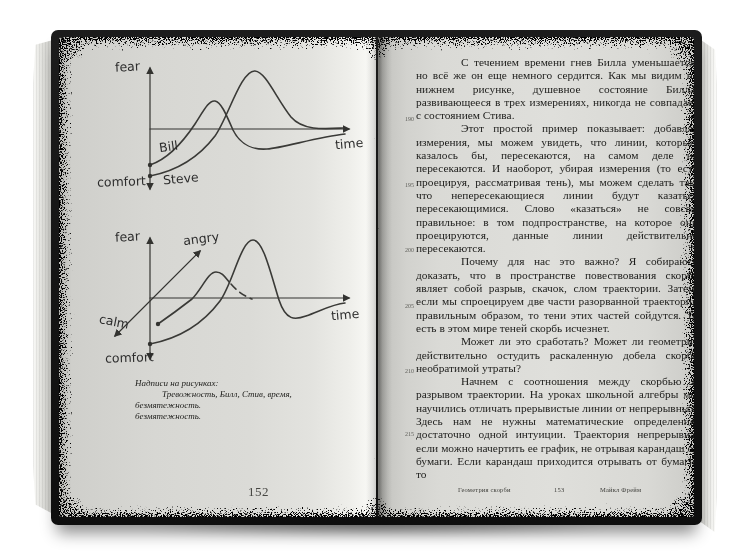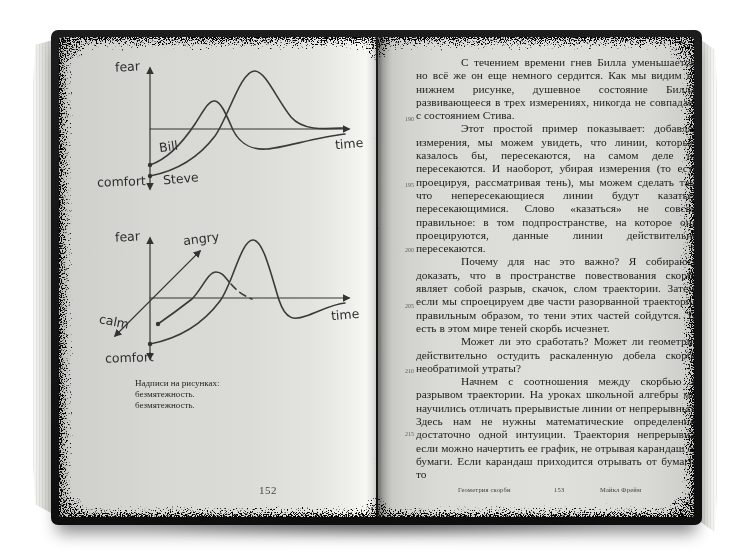--- a/index.html
+++ b/index.html
@@ -24,25 +24,25 @@
   .page{position:absolute;top:37px;height:480px;overflow:hidden;}
   .page-left{left:59px;width:317px;border-radius:3px 0 0 3px;
     background:linear-gradient(90deg,#b9b9b5 0%,#cfcfcb 4%,#d7d7d3 30%,#dbdbd7 60%,#e3e3df 80%,#efefeb 92%,#fafaf7 99%,#efefec 100%);}
   .page-right{left:378px;width:316px;border-radius:0 3px 3px 0;
     background:linear-gradient(90deg,#adada9 0%,#c6c6c2 3%,#d2d2ce 9%,#dadad6 20%,#dfdfdb 55%,#d9d9d5 85%,#d0d0cc 96%,#c9c9c5 100%);}
   .spine-shade{position:absolute;left:366px;top:37px;width:26px;height:480px;pointer-events:none;
     background:linear-gradient(90deg, rgba(28,28,26,0) 0%, rgba(28,28,26,0.16) 36%, rgba(28,28,26,0.40) 50%, rgba(28,28,26,0.18) 64%, rgba(28,28,26,0) 100%);}
   .speckle,.figs{position:absolute;left:0;top:0;pointer-events:none;}
   .hand{position:absolute;font-family:"DejaVu Sans",sans-serif;font-size:12.5px;color:#2c2c2c;white-space:nowrap;}
   .caption{position:absolute;left:76px;top:341px;width:242px;
-    font-size:9px;line-height:11px;color:#22221f;}
+    font-size:9px;line-height:11px;color:#22221f;font-style:italic;}
   .caption div{white-space:nowrap;}
   .cap-ind{padding-left:27px;}
-  .folio-left{position:absolute;left:189px;top:447px;width:40px;text-align:center;
-    font-size:11px;color:#464642;letter-spacing:0.5px;}
+  .folio-left{position:absolute;left:189px;top:447px;width:40px;
+    font-size:13px;color:#464642;letter-spacing:0.5px;}
   .text-col{position:absolute;left:38px;top:19px;width:282px;text-align:justify;
     font-size:11.4px;line-height:13.3px;color:#1d1d1b;}
   .text-col p{margin:0;text-indent:45px;}
   .mnum{position:absolute;left:14px;width:22px;text-align:right;
     font-size:6px;color:#5d5d58;}
   .rfoot{position:absolute;top:449px;font-size:6.5px;color:#3f3f3b;letter-spacing:0.2px;white-space:nowrap;}
 </style>
 </head>
 <body>
 
@@ -151,20 +151,21 @@
     <span class="hand" style="left:104px;top:134px;transform:rotate(-5deg);">Steve</span>
 
     <span class="hand" style="left:56px;top:192px;transform:rotate(-3deg);">fear</span>
     <span class="hand" style="left:124px;top:194px;transform:rotate(-7deg);">angry</span>
     <span class="hand" style="left:40px;top:277px;transform:rotate(11deg);">calm</span>
     <span class="hand" style="left:46px;top:313px;transform:rotate(-2deg);">comfort</span>
     <span class="hand" style="left:272px;top:270px;transform:rotate(-5deg);">time</span>
 
     <div class="caption">
       <div>Надписи на рисунках:</div>
+      <div class="cap-ind">Тревожность, Билл, Стив, время,</div>
       <div>безмятежность.</div>
       <div>безмятежность.</div>
     </div>
 
     <div class="folio-left">152</div>
   </div>
 
   
   <div class="page page-right">
     <svg class="speckle" width="316" height="480">

